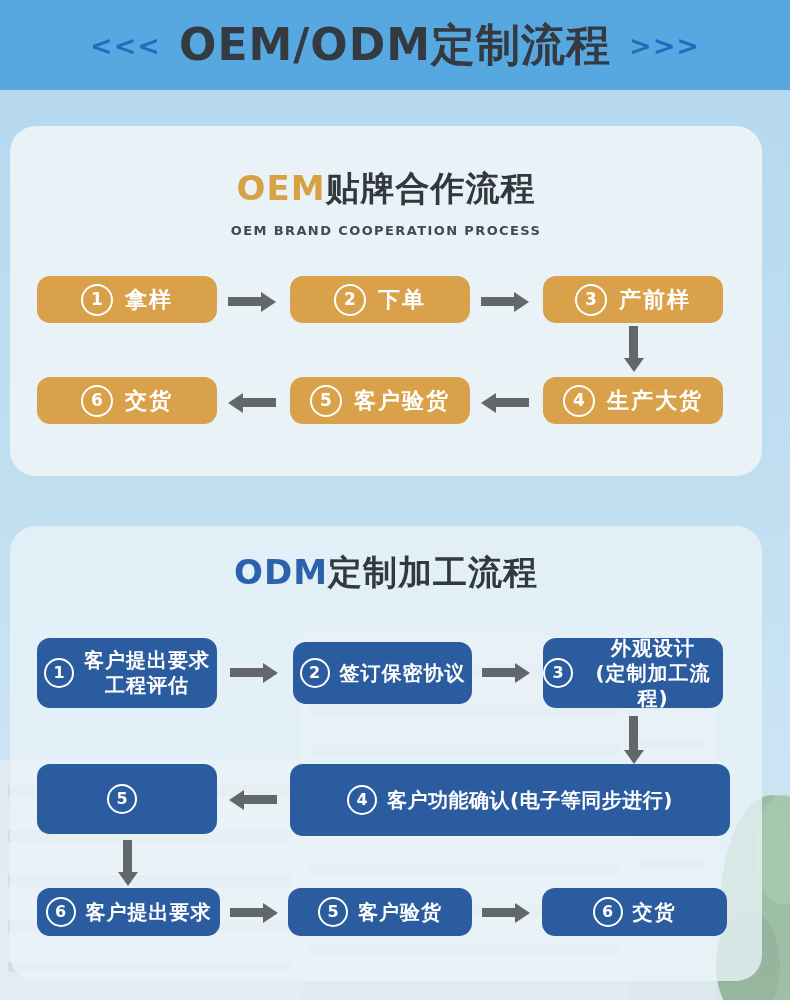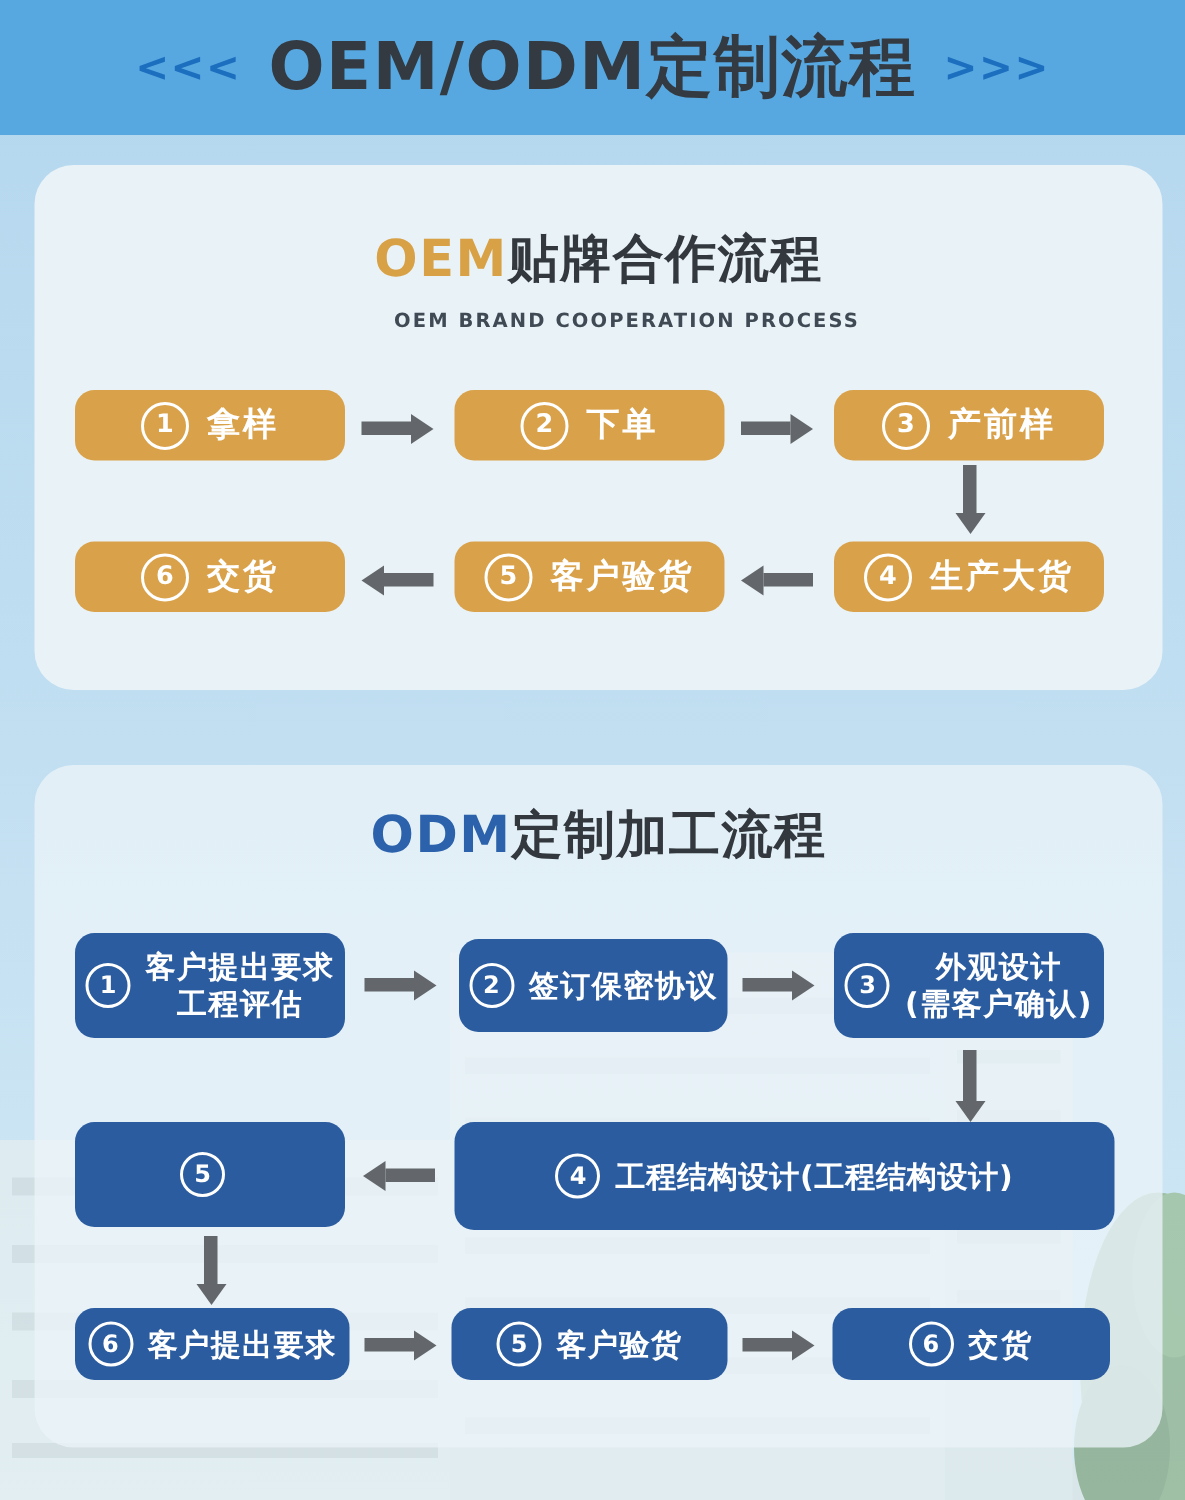--- a/index.html
+++ b/index.html
@@ -9,21 +9,21 @@
 
   
   .header{position:absolute;left:0;top:0;width:790px;height:90px;background:#57a8e1;
           display:flex;flex-direction:column;align-items:center;justify-content:center;z-index:3;}
   .header-line{display:flex;align-items:center;gap:18px;}
   .chev{color:#1b6fbe;font-size:27px;font-weight:bold;letter-spacing:1px;line-height:1;}
   .header-title{color:#343a41;font-size:44px;font-weight:bold;letter-spacing:1px;line-height:1.05;}
   .header-sub{color:#47535c;font-size:20px;margin-top:3px;}
 
   
-  .card{position:absolute;left:23px;width:752px;border-radius:26px;z-index:2;}
+  .card{position:absolute;left:10px;width:752px;border-radius:26px;z-index:2;margin-top:16px;}
   #card-oem{top:110px;height:350px;background:#e9f2f7;}
   #card-odm{top:510px;height:455px;background:rgba(234,243,248,0.78);}
   .card-title{position:absolute;left:0;width:100%;text-align:center;font-size:34px;
               font-weight:bold;color:#32383d;letter-spacing:1px;}
   .card-title .hl-gold{color:#d8a145;}
   .card-title .hl-blue{color:#2b62ab;}
   .card-sub{position:absolute;left:0;width:100%;text-align:center;font-size:13px;
             font-weight:bold;color:#3f4a54;letter-spacing:1.4px;}
 
   
@@ -100,21 +100,21 @@
     <span class="chev">&lt;&lt;&lt;</span>
     <span class="header-title">OEM/ODM定制流程</span>
     <span class="chev">&gt;&gt;&gt;</span>
   </div>
 </div>
 
 <div class="card" id="card-oem">
   <div class="card-title" style="top:40px;">
     <span class="hl-gold">OEM</span><span>贴牌合作流程</span>
   </div>
-  <div class="card-sub" style="top:97px;padding-left:19px;">OEM BRAND COOPERATION PROCESS</div>
+  <div class="card-sub" style="top:97px;">OEM BRAND COOPERATION PROCESS</div>
 
   <div class="btn gold" style="left:27px;top:150px;width:180px;height:47px;">
     <span class="num">1</span>
     <span class="lbl">拿样</span>
   </div>
   <div class="arr arr-r" style="left:218px;top:171px;"></div>
   <div class="btn gold" style="left:280px;top:150px;width:180px;height:47px;">
     <span class="num">2</span>
     <span class="lbl">下单</span>
   </div>
@@ -157,34 +157,34 @@
   <div class="arr arr-r" style="left:220px;top:142px;"></div>
   <div class="btn blue" style="left:283px;top:116px;width:179px;height:62px;">
     <span class="num">2</span>
     <span class="lbl" style="letter-spacing:1px;">签订保密协议</span>
   </div>
   <div class="arr arr-r" style="left:472px;top:142px;"></div>
   <div class="btn blue" style="left:533px;top:112px;width:180px;height:70px;">
     <span class="num">3</span>
     <span class="lbl2">
       <span class="l1">外观设计</span>
-      <span class="l2">(需客户确认)</span>
+      <span class="l2">(定制加工流程)</span>
     </span>
   </div>
 
   <div class="arr arr-d" style="left:619px;top:190px;height:34px;"></div>
 
   <div class="btn blue" style="left:27px;top:238px;width:180px;height:70px;">
     <span class="num">5</span>
   </div>
   <div class="arr arr-l" style="left:234px;top:269px;"></div>
   <div class="btn blue" style="left:280px;top:238px;width:440px;height:72px;">
     <span class="num">4</span>
     <span class="lbl2" style="letter-spacing:0.5px;">
-      <span class="l1">工程结构设计(工程结构设计)</span>
+      <span class="l1">客户功能确认(电子等同步进行)</span>
     </span>
   </div>
 
   <div class="arr arr-d" style="left:113px;top:314px;"></div>
 
   <div class="btn blue" style="left:27px;top:362px;width:183px;height:48px;">
     <span class="num">6</span>
     <span class="lbl" style="letter-spacing:1px;">客户提出要求</span>
   </div>
   <div class="arr arr-r" style="left:220px;top:382px;"></div>

